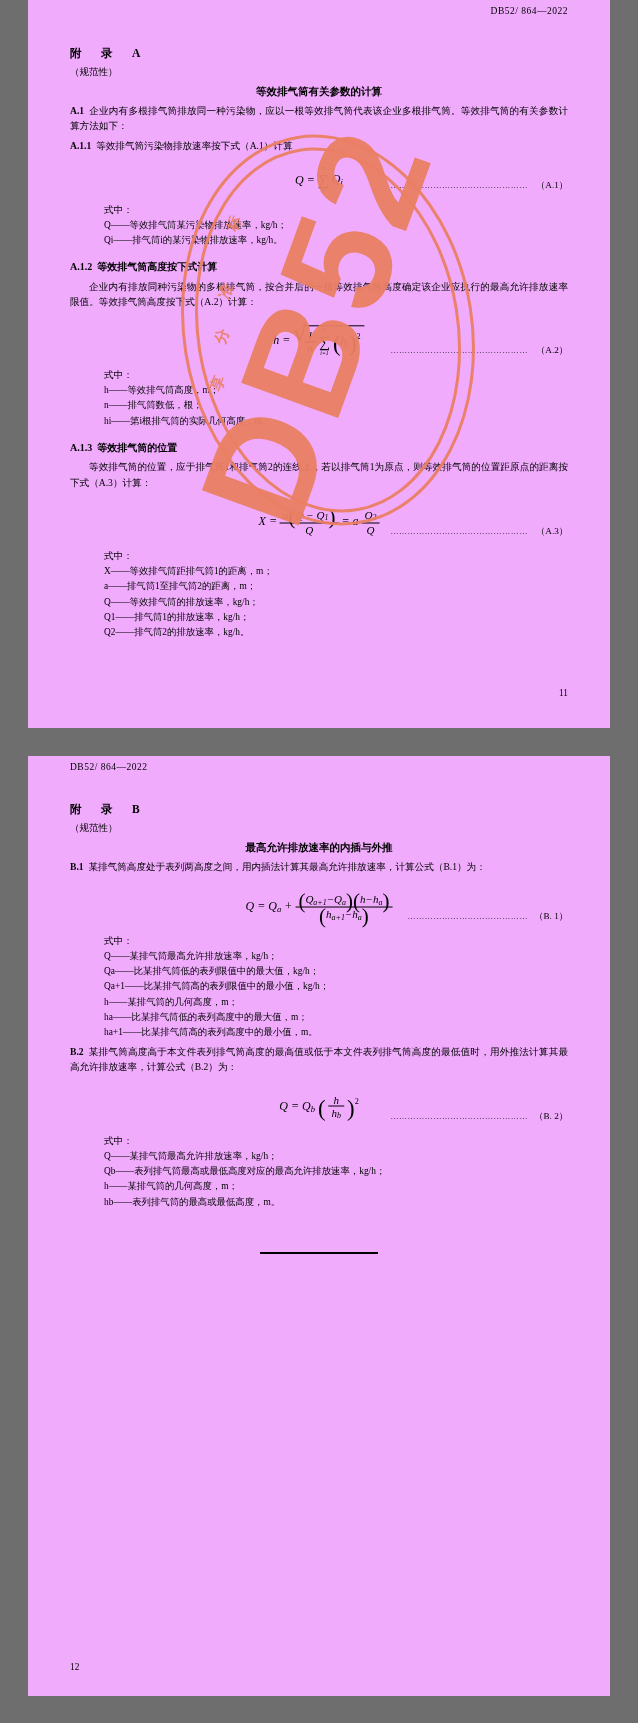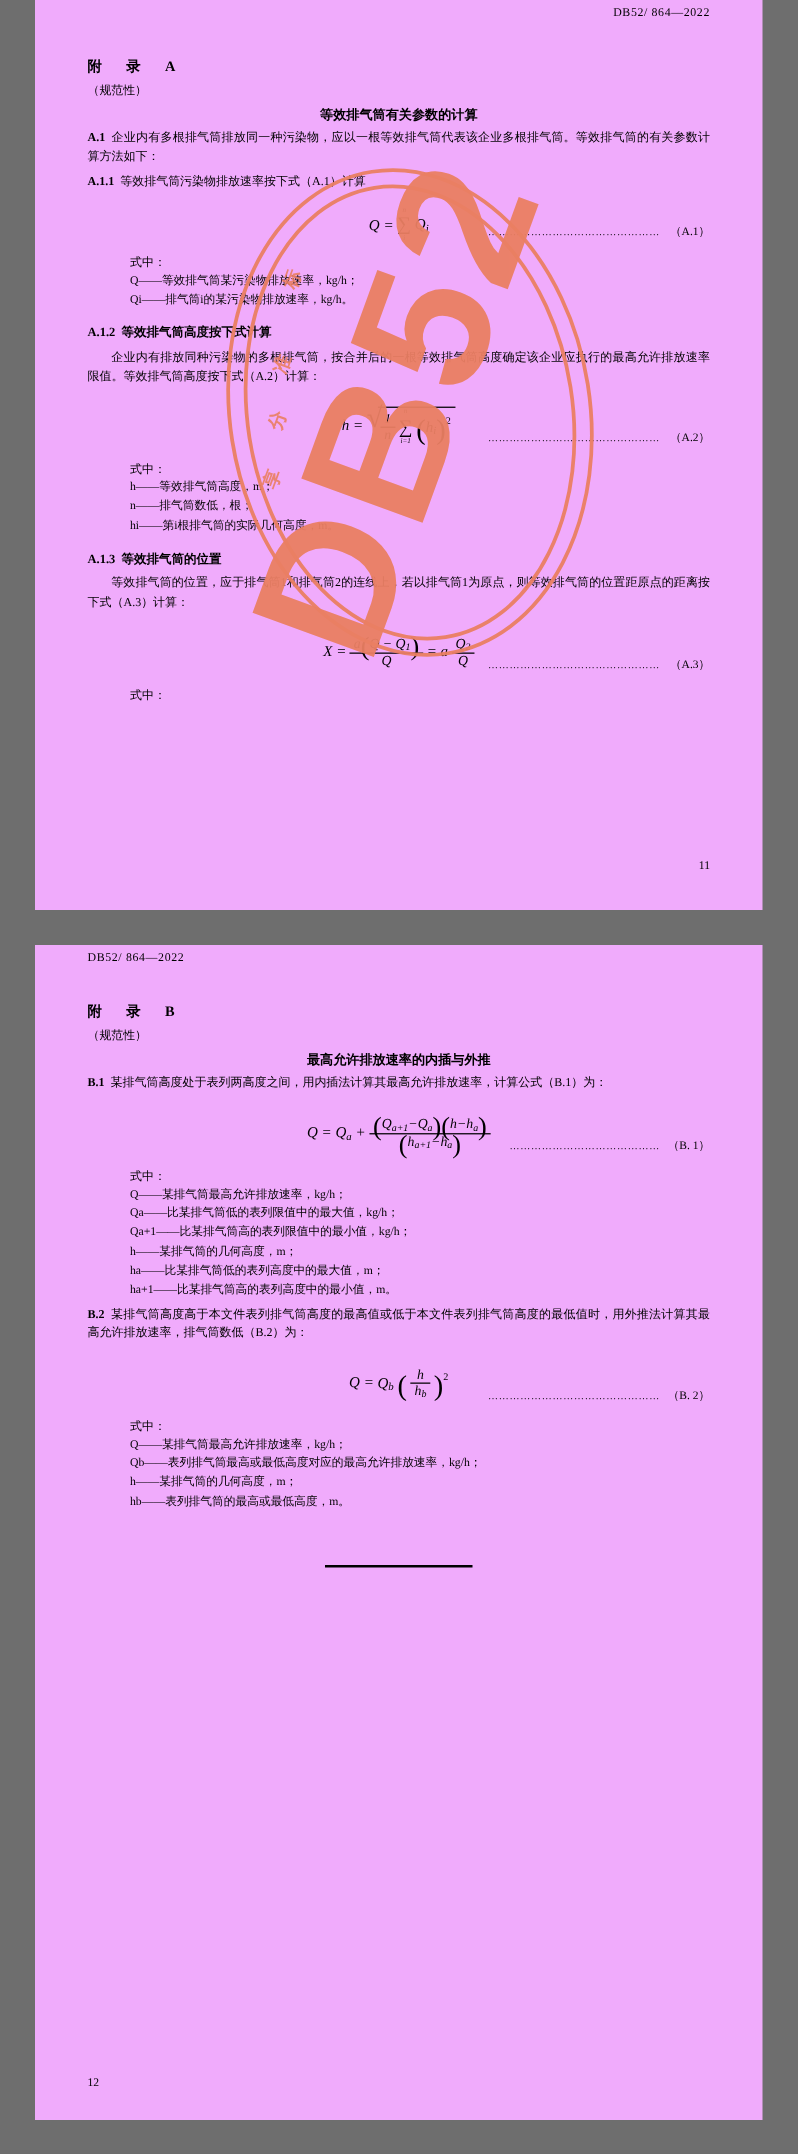--- a/index.html
+++ b/index.html
@@ -275,20 +275,27 @@
         <span class="frac">
           <span class="top it">Q<span class="sub">2</span></span>
           <span class="bot it">Q</span>
         </span>
       </div>
       <div class="dots">…………………………………………</div>
       <div class="eqno">（A.3）</div>
     </div>
 
     <div class="wherelabel">式中：</div>
+    <div class="deflist">
+      <div>X——等效排气筒距排气筒1的距离，m；</div>
+      <div>a——排气筒1至排气筒2的距离，m；</div>
+      <div>Q——等效排气筒的排放速率，kg/h；</div>
+      <div>Q1——排气筒1的排放速率，kg/h；</div>
+      <div>Q2——排气筒2的排放速率，kg/h。</div>
+    </div>
 
   </div>
 
   <div class="wm">
     <svg width="582" height="728" viewBox="0 0 582 728" xmlns="http://www.w3.org/2000/svg">
       <g fill="none" stroke="#ea7f63" stroke-width="3" opacity="0.95">
         <ellipse cx="300" cy="330" rx="144" ry="195" transform="rotate(-9 300 330)"></ellipse>
         <ellipse cx="300" cy="330" rx="130" ry="182" transform="rotate(-9 300 330)"></ellipse>
       </g>
       <g transform="rotate(-70 300 330)" opacity="0.95">
@@ -339,21 +346,21 @@
     <div class="deflist">
       <div>Q——某排气筒最高允许排放速率，kg/h；</div>
       <div>Qa——比某排气筒低的表列限值中的最大值，kg/h；</div>
       <div>Qa+1——比某排气筒高的表列限值中的最小值，kg/h；</div>
       <div>h——某排气筒的几何高度，m；</div>
       <div>ha——比某排气筒低的表列高度中的最大值，m；</div>
       <div>ha+1——比某排气筒高的表列高度中的最小值，m。</div>
     </div>
 
     <div class="clause">
-      <span class="num">B.2</span>&nbsp;&nbsp;<span>某排气筒高度高于本文件表列排气筒高度的最高值或低于本文件表列排气筒高度的最低值时，用外推法计算其最高允许排放速率，排气筒数低（B.2）为：</span>
+      <span class="num">B.2</span>&nbsp;&nbsp;<span>某排气筒高度高于本文件表列排气筒高度的最高值或低于本文件表列排气筒高度的最低值时，用外推法计算其最高允许排放速率，计算公式（B.2）为：</span>
     </div>
 
     <div class="formula-row tall">
       <div class="formula">
         <span class="it">Q</span> = <span class="it">Q<span class="sub">b</span></span>
         <span class="paren-big">(</span>
         <span class="frac"><span class="top it">h</span><span class="bot it">h<span class="sub">b</span></span></span>
         <span class="paren-big">)</span><span class="sup">2</span>
       </div>
       <div class="dots">…………………………………………</div>

